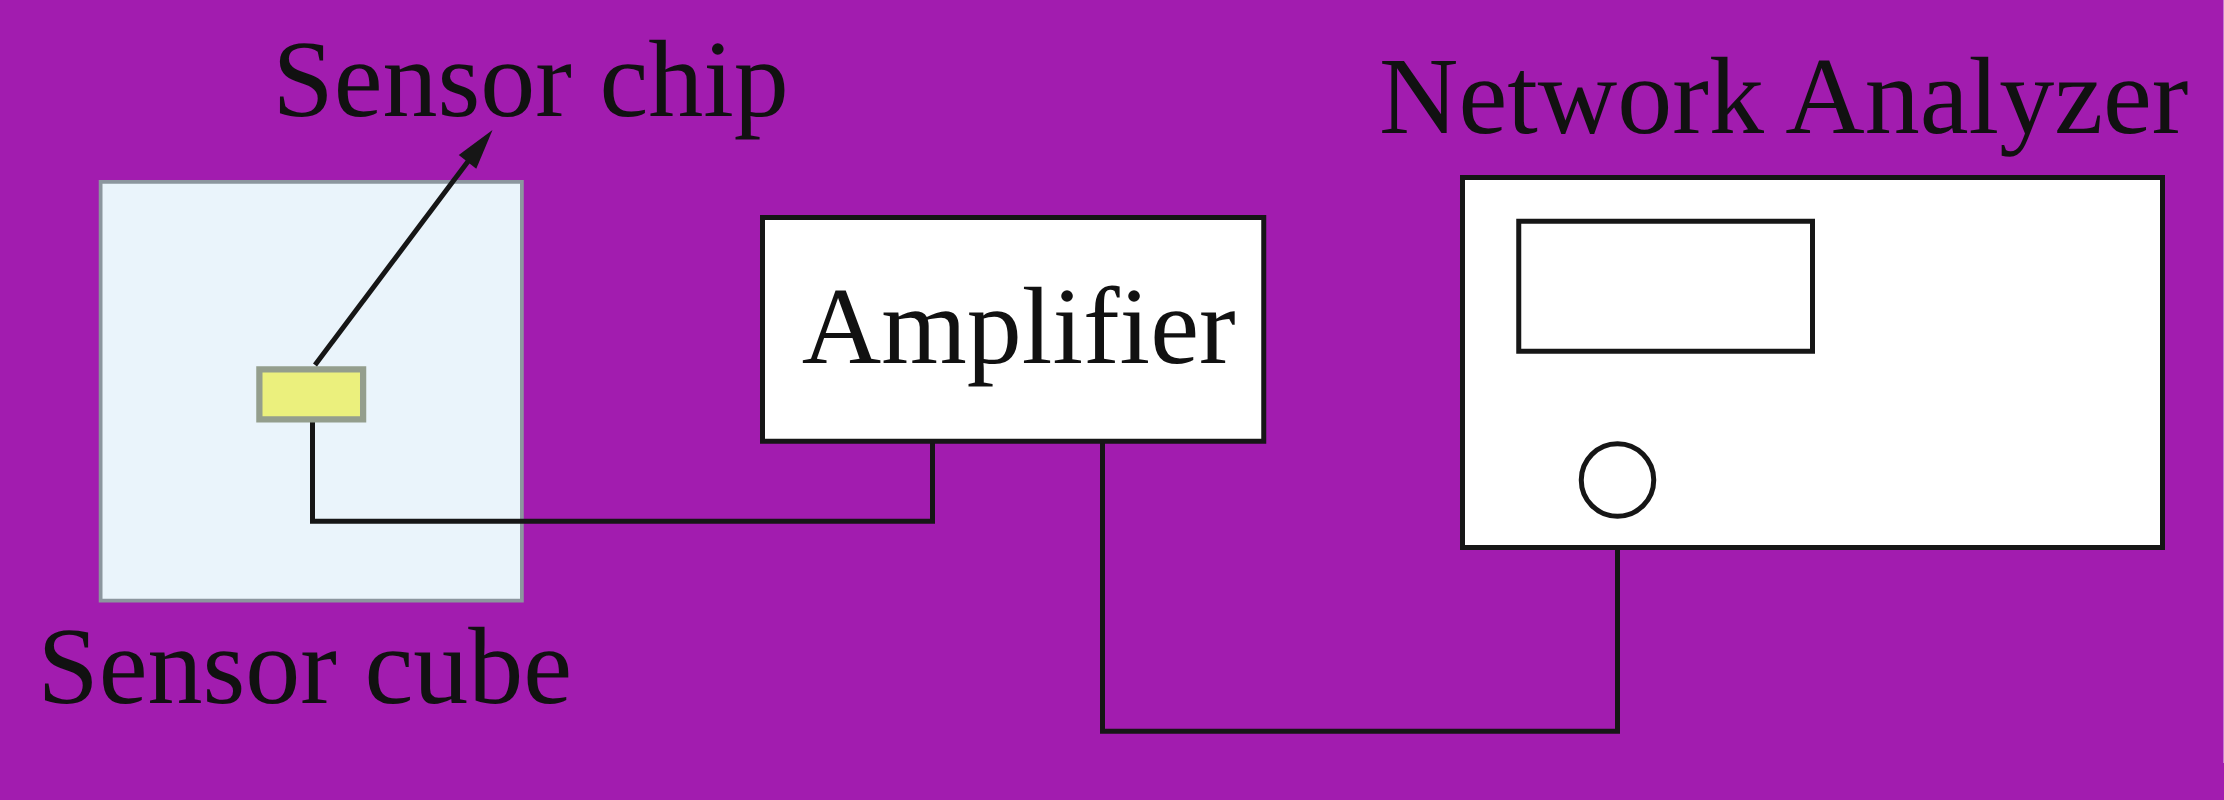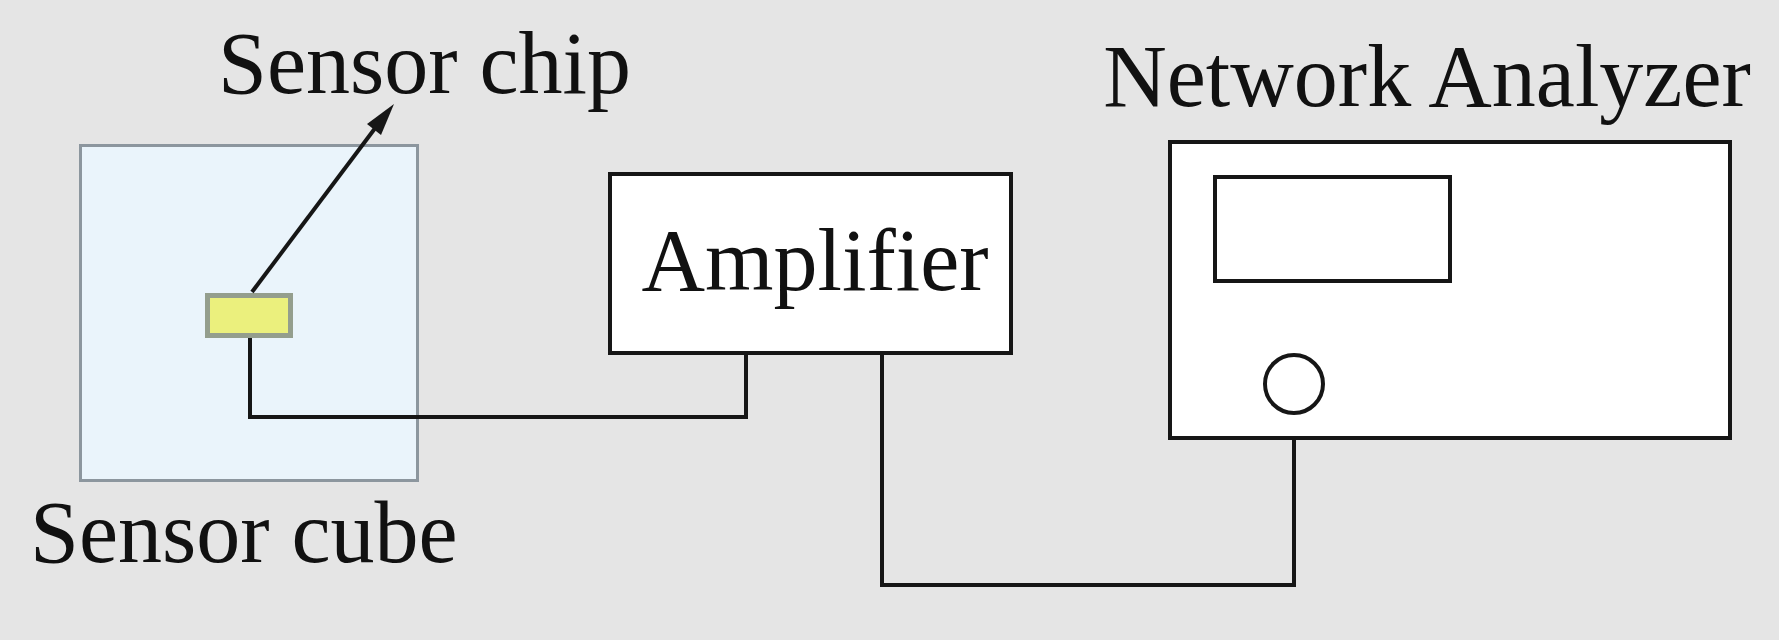--- a/index.html
+++ b/index.html
@@ -5,21 +5,21 @@
   html, body {
     margin: 0;
     padding: 0;
     background: #ffffff;
     font-family: "Liberation Serif", serif;
   }
   .canvas {
     position: relative;
     width: 1779px;
     height: 640px;
-    background: #e5e5e5;
+    background: #a21caf;
     overflow: hidden;
   }
   svg { display: block; }
   .label {
     font-family: "Liberation Serif", serif;
     font-size: 88px;
     fill: #111111;
   }
   .devicebox {
     stroke: #161616;

